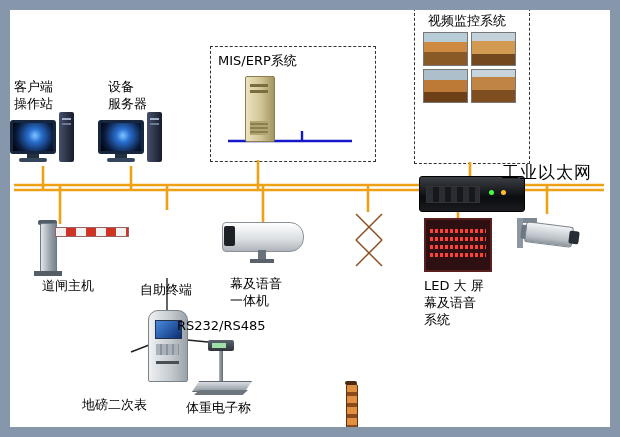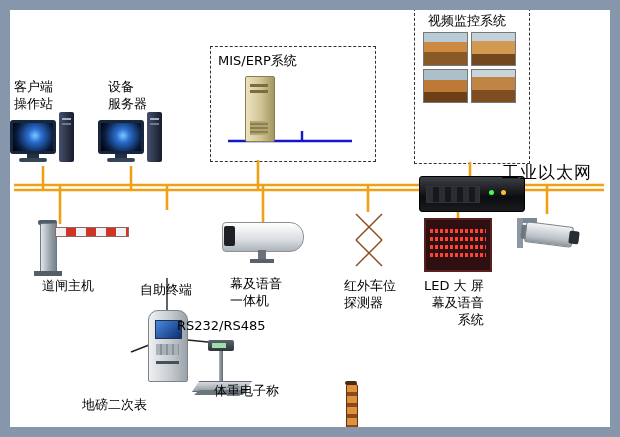--- a/index.html
+++ b/index.html
@@ -155,36 +155,32 @@
   <div class="lbl" style="left:18px;top:277px;margin-left:24px;">
     <span>道闸主机</span>
   </div>
   <div class="lbl" style="left:140px;top:281px;">
     <span>自助终端</span>
   </div>
   <div class="lbl" style="left:230px;top:275px;">
     <span>幕及语音</span>
     <span>一体机</span>
   </div>
-  <div class="lbl" style="left:344px;top:277px;">
-    <span>红外车位</span>
-    <span>探测器</span>
-  </div>
-  <div class="lbl" style="left:424px;top:277px;text-align:right;">
+  <div class="lbl" style="left:424px;top:277px;">
     <span>LED 大 屏</span>
     <span>幕及语音</span>
     <span>系统</span>
   </div>
   <div class="lbl" style="left:177px;top:317px;">
     <span>RS232/RS485</span>
   </div>
   <div class="lbl" style="left:82px;top:396px;">
     <span>地磅二次表</span>
   </div>
-  <div class="lbl" style="left:186px;top:382px;margin-left:28px;">
+  <div class="lbl" style="left:186px;top:399px;">
     <span>体重电子称</span>
   </div>
 
   <div class="icon computer" style="left:10px;top:112px;">
     <div class="mon">
         <div class="scr"></div>
         <div class="neck"></div>
         <div class="foot"></div>
       </div>
     <div class="twr"></div>

